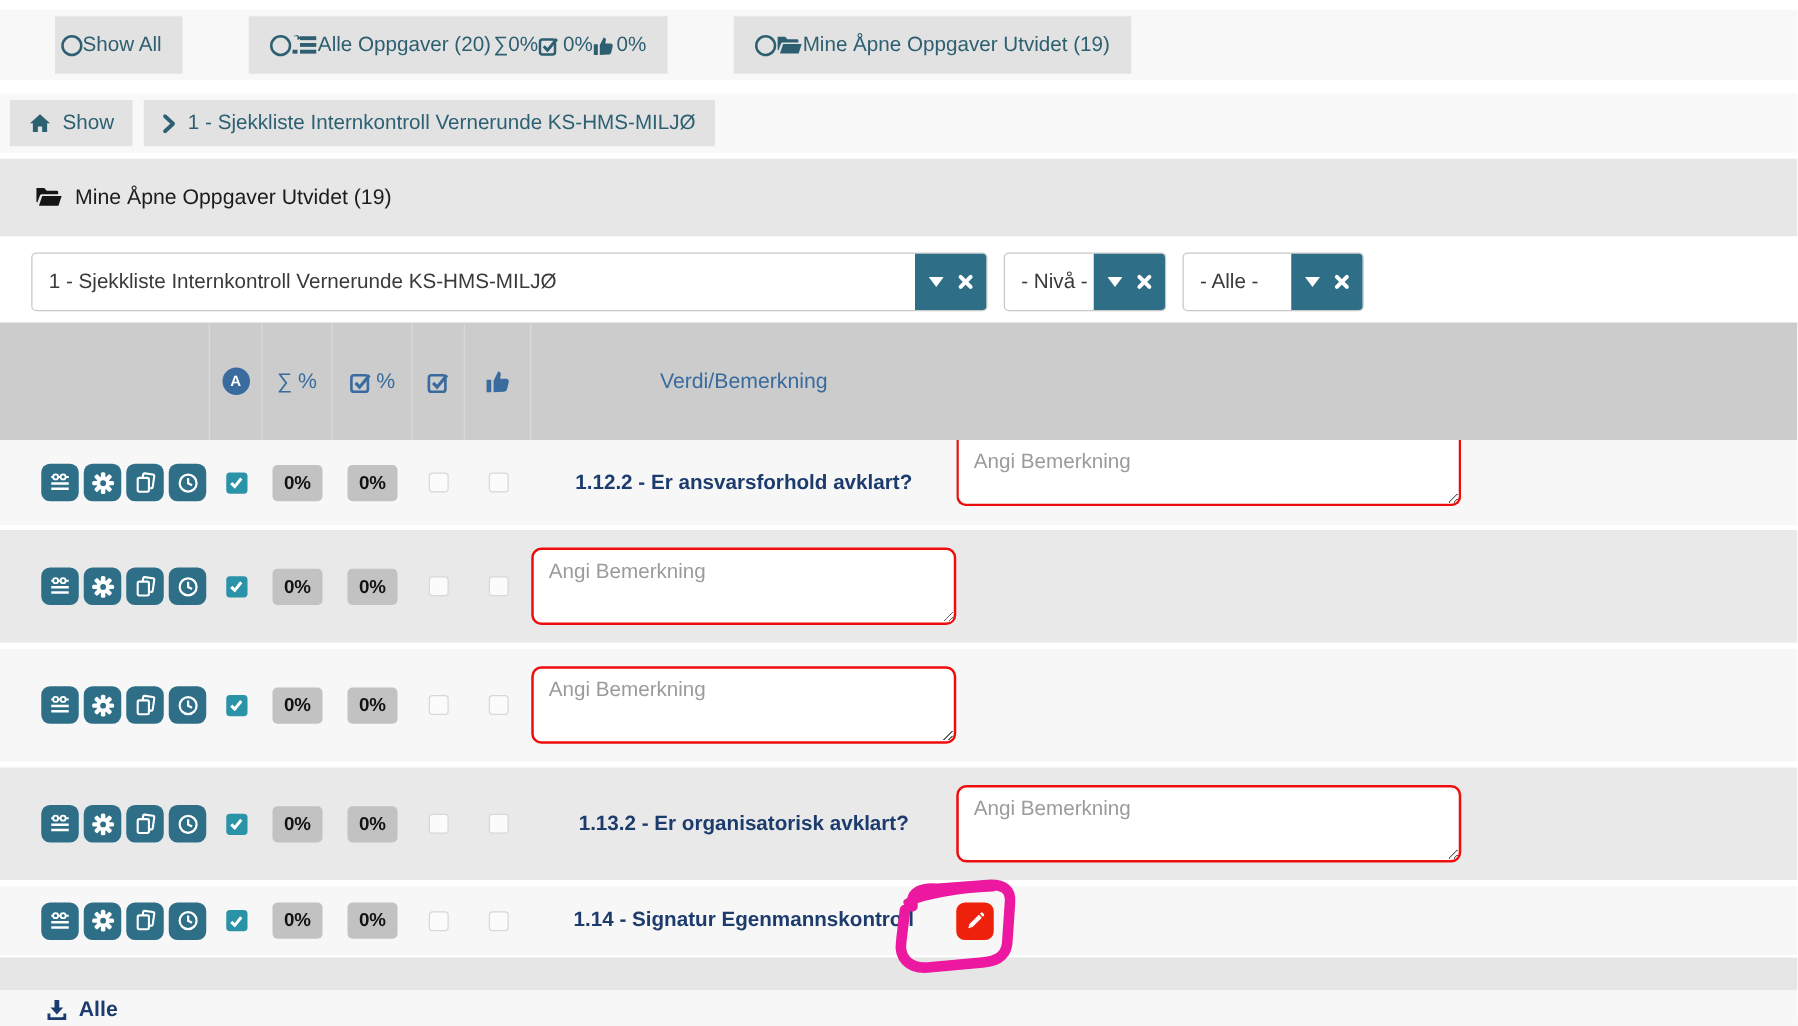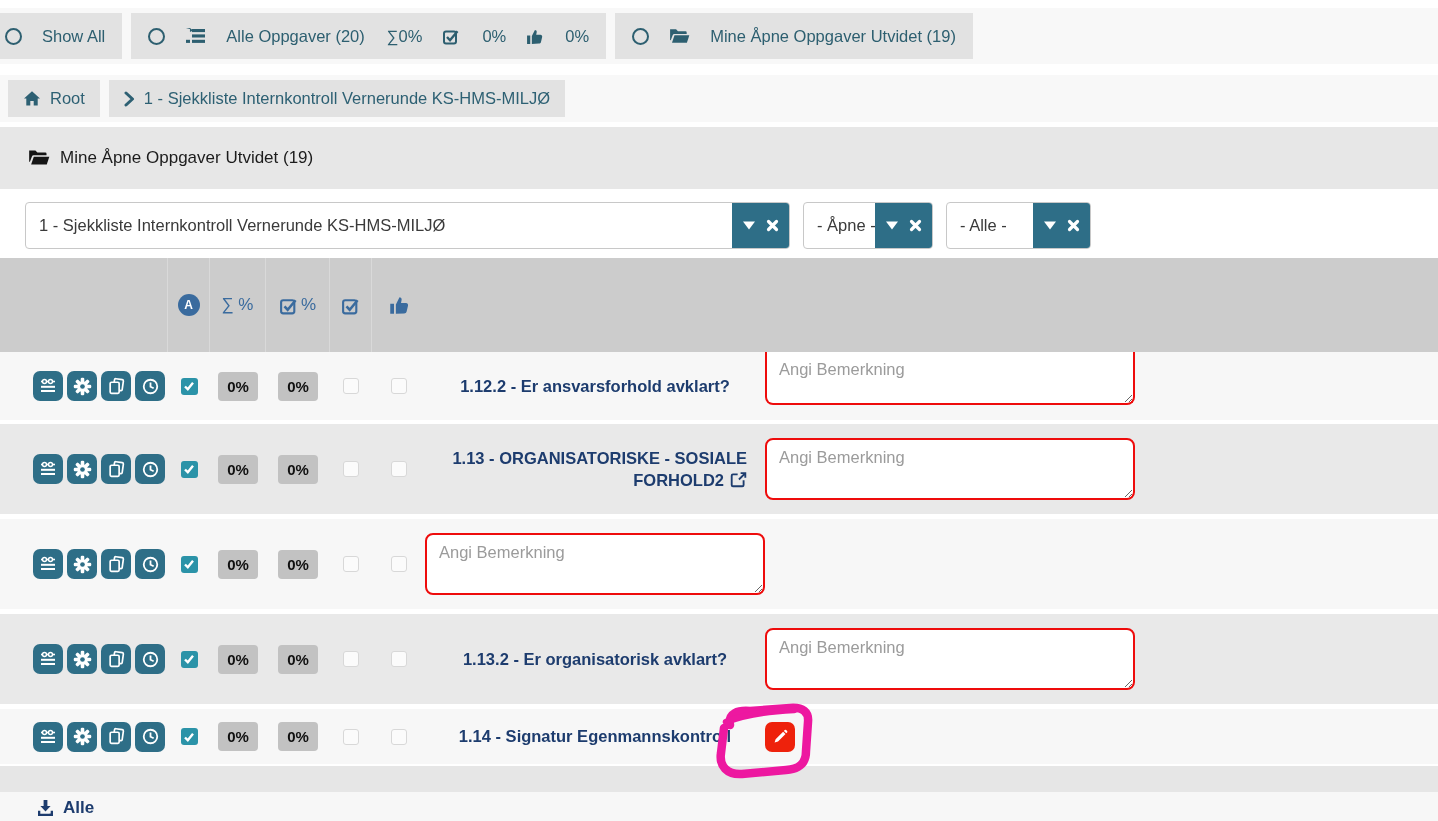--- a/index.html
+++ b/index.html
@@ -1,22 +1,22 @@
 <!DOCTYPE html>
 <html><head>
 <meta charset="utf-8">
 <style>
   * { box-sizing: border-box; margin: 0; padding: 0; }
   html,body { width:1438px; height:821px; background:#fff; overflow:hidden;
     font-family:"Liberation Sans", sans-serif; }
 
   
   .tabs-band { margin-top:8px; background:#f8f8f8; padding:5px 0; display:flex; gap:9px; align-items:center; }
-  .chip { display:inline-flex; align-items:center; gap:20px; background:#e2e2e2; color:#2d5f70;
-          font-size:16.5px; height:46px; padding:0 17px; cursor:pointer; white-space:nowrap; }
+  .chip { display:inline-flex; align-items:center; gap:0; background:#e2e2e2; color:#2d5f70;
+          font-size:16.5px; height:46px; padding:0 17px; cursor:pointer; white-space:nowrap;margin-left:44px; }
   .chip:first-child { padding-left:5px; }
   .radio { width:17px; height:17px; border:2.5px solid #2d5f70; border-radius:50%; background:transparent; flex:none; }
   .chip .stat { margin-left:2px; }
   .chip svg { flex:none; }
 
   
   .crumb-band { margin-top:11px; background:#f8f8f8; padding:5px 0; display:flex; gap:9px; align-items:center; }
   .crumb { display:inline-flex; align-items:center; gap:9px; background:#e2e2e2; color:#2d6073;
            font-size:16.5px; height:37px; padding:0 15px; cursor:pointer; white-space:nowrap; }
   .crumb:first-child { margin-left:8px; }
@@ -56,21 +56,21 @@
           display:flex; align-items:center; justify-content:center; padding:0; flex:none; }
   .cb-checked { width:17px; height:17px; background:#2b93a8; border-radius:3px; display:flex;
                 align-items:center; justify-content:center; cursor:pointer; }
   .cb-empty { width:16px; height:16px; background:#fbfbfb; border:1px solid #d8d8d8; border-radius:3px; cursor:pointer; }
   .pct-badge { min-width:40px; height:29px; padding:0 6px; background:#c2c2c2; border-radius:4px;
                display:flex; align-items:center; justify-content:center; font-weight:bold; font-size:15px; color:#111; }
   .cell-title { padding:0 18px; text-align:right; color:#1d3c6e; font-size:16.5px; font-weight:bold;
                 line-height:1.35; cursor:pointer; }
   .cell-title .ext { margin-left:6px; vertical-align:-2px; }
   .cell-verdi { justify-content:flex-start !important; }
-  .remark { width:370px; height:62px; border:2px solid #ee0c0c; border-radius:8px; background:#fff;
+  .remark { width:404px; height:62px; border:2px solid #ee0c0c; border-radius:8px; background:#fff;
             padding:8px 12px; font-family:"Liberation Sans",sans-serif; font-size:16.5px; color:#333; resize:both; }
   .remark::placeholder { color:#9b9b9b; }
   .r1 .cell-verdi { align-items:flex-start !important; }
   .r1 .remark { height:53px; border-top:none; border-top-left-radius:0; border-top-right-radius:0; }
 
   .pencil-btn { width:30px; height:30px; border:none; border-radius:7px; background:#ee220c; cursor:pointer;
                 display:flex; align-items:center; justify-content:center; padding:0; position:relative; z-index:2; }
   .annotation { position:absolute; left:714px; top:-6px; width:104px; height:86px; z-index:3; pointer-events:none; }
 
   
@@ -122,21 +122,21 @@
     </svg>
     <span>Mine Åpne Oppgaver Utvidet (19)</span>
   </div>
 </div>
 
 <div class="crumb-band">
   <div class="crumb">
     <svg width="18" height="17" viewBox="0 0 18 16">
       <path fill="#2d6073" d="M9 .8 17 8h-2.3v7h-4V10.6H7.3V15h-4V8H1z"></path>
     </svg>
-    <span>Root</span>
+    <span>Show</span>
   </div>
   <div class="crumb">
     <svg width="11" height="16" viewBox="0 0 11 16">
       <path d="M2 2l6.5 6L2 14" fill="none" stroke="#2d6073" stroke-width="3" stroke-linecap="round" stroke-linejoin="round"></path>
     </svg>
     <span>1 - Sjekkliste Internkontroll Vernerunde KS-HMS-MILJØ</span>
   </div>
 </div>
 
 <div class="panel">
@@ -155,21 +155,21 @@
     <span class="addon">
       <svg width="12" height="9" viewBox="0 0 12 9">
           <path d="M0 .5h12L6 8.5z" fill="#fff"></path>
         </svg>
       <svg width="13" height="13" viewBox="0 0 13 13">
           <path d="M2.5 2.5l8 8M10.5 2.5l-8 8" stroke="#fff" stroke-width="3.2" stroke-linecap="round"></path>
         </svg>
     </span>
   </div>
   <div class="select sel-niva">
-    <span class="value">- Åpne -</span>
+    <span class="value">- Nivå -</span>
     <span class="addon">
       <svg width="12" height="9" viewBox="0 0 12 9">
           <path d="M0 .5h12L6 8.5z" fill="#fff"></path>
         </svg>
       <svg width="13" height="13" viewBox="0 0 13 13">
           <path d="M2.5 2.5l8 8M10.5 2.5l-8 8" stroke="#fff" stroke-width="3.2" stroke-linecap="round"></path>
         </svg>
     </span>
   </div>
   <div class="select sel-alle">
@@ -202,20 +202,21 @@
     <svg width="19" height="19" viewBox="0 0 18 18">
       <rect x="2" y="4" width="12.5" height="12.5" rx="2" fill="none" stroke="#3a6b9e" stroke-width="2"></rect>
       <path d="M5.2 9.8l3 3.2 7.5-9" fill="none" stroke="#3a6b9e" stroke-width="2.4"></path>
     </svg>
   </div>
   <div class="th">
     <svg width="20" height="20" viewBox="0 0 16 16">
       <path fill="#3a6b9e" d="M1 7h3v8H1V7zm4.5 8V7.6L8.4 1.8c1 0 1.9.8 1.7 1.9L9.6 6.4h4c1.1 0 1.9 1 1.6 2.1l-1.1 4.6c-.2.9-1 1.6-2 1.6z"></path>
     </svg>
   </div>
+  <div class="th">Verdi/Bemerkning</div>
 </div>
 
 <div class="grid row row-light r1">
   <div class="cell-actions">
     <button class="abtn">
       <svg width="18" height="18" viewBox="0 0 18 18">
         <line x1="2" y1="4.5" x2="16" y2="4.5" stroke="#fff" stroke-width="1.6"></line>
         <circle cx="5.5" cy="4.5" r="2" fill="#2e6e87" stroke="#fff" stroke-width="1.5"></circle>
         <circle cx="11.5" cy="4.5" r="2" fill="#2e6e87" stroke="#fff" stroke-width="1.5"></circle>
         <line x1="2" y1="9.8" x2="16" y2="9.8" stroke="#fff" stroke-width="2"></line>
@@ -326,26 +327,20 @@
     </div>
   <div>
       <span class="pct-badge">0%</span>
     </div>
   <div>
       <span class="cb-empty"></span>
     </div>
   <div>
       <span class="cb-empty"></span>
     </div>
-  <div class="cell-title">
-    <span><span>1.13 - ORGANISATORISKE - SOSIALE FORHOLD2</span><svg class="ext" width="17" height="17" viewBox="0 0 20 20">
-      <path d="M16 11v5.5a1.5 1.5 0 0 1-1.5 1.5h-11A1.5 1.5 0 0 1 2 16.5v-11A1.5 1.5 0 0 1 3.5 4H9" fill="none" stroke="#1d3c6e" stroke-width="2.2"></path>
-      <path d="M12.5 2.5H18V8M18 2.5 10.5 10" fill="none" stroke="#1d3c6e" stroke-width="2.2"></path>
-    </svg></span>
-  </div>
   <div class="cell-verdi">
     <textarea class="remark" placeholder="Angi Bemerkning" style=""></textarea>
   </div>
 </div>
 
 <div class="grid row row-light rmid">
   <div class="cell-actions">
     <button class="abtn">
       <svg width="18" height="18" viewBox="0 0 18 18">
         <line x1="2" y1="4.5" x2="16" y2="4.5" stroke="#fff" stroke-width="1.6"></line>

